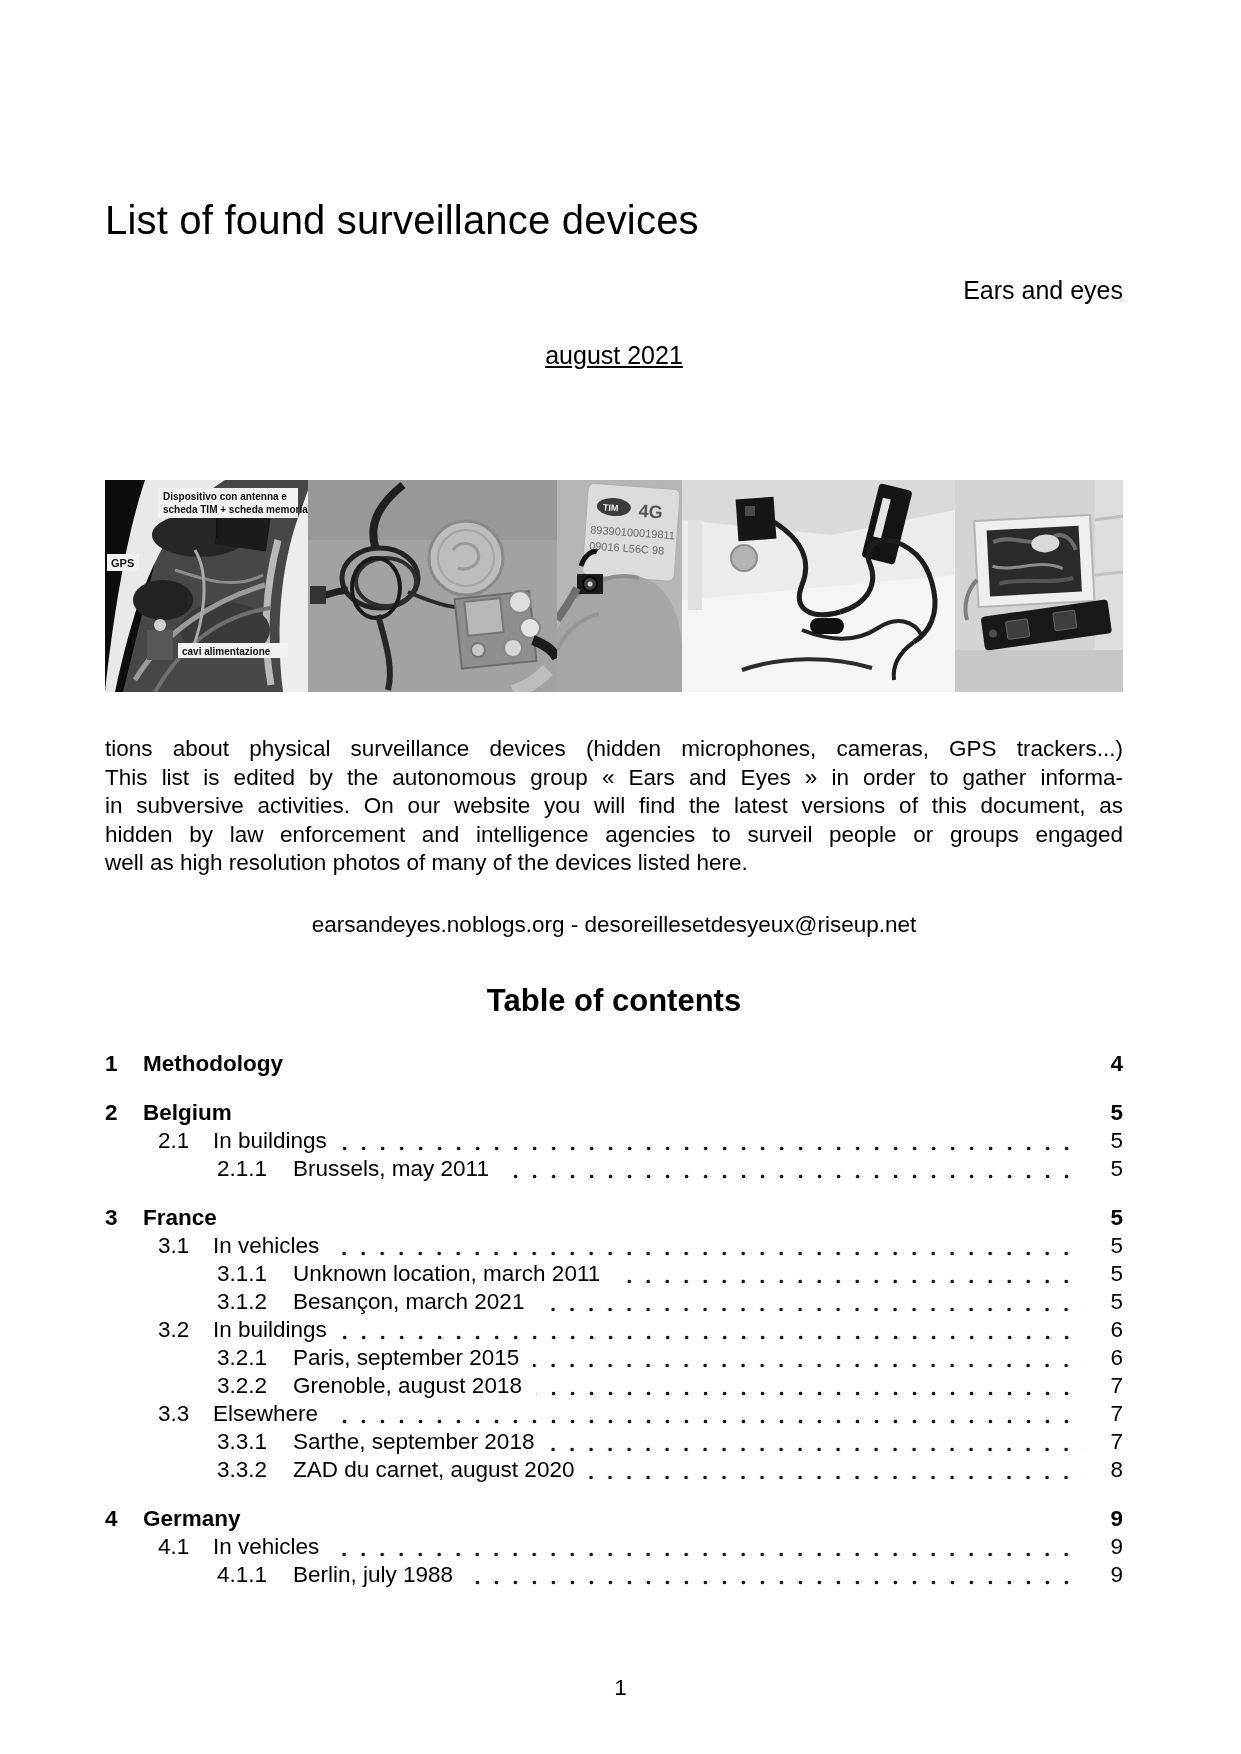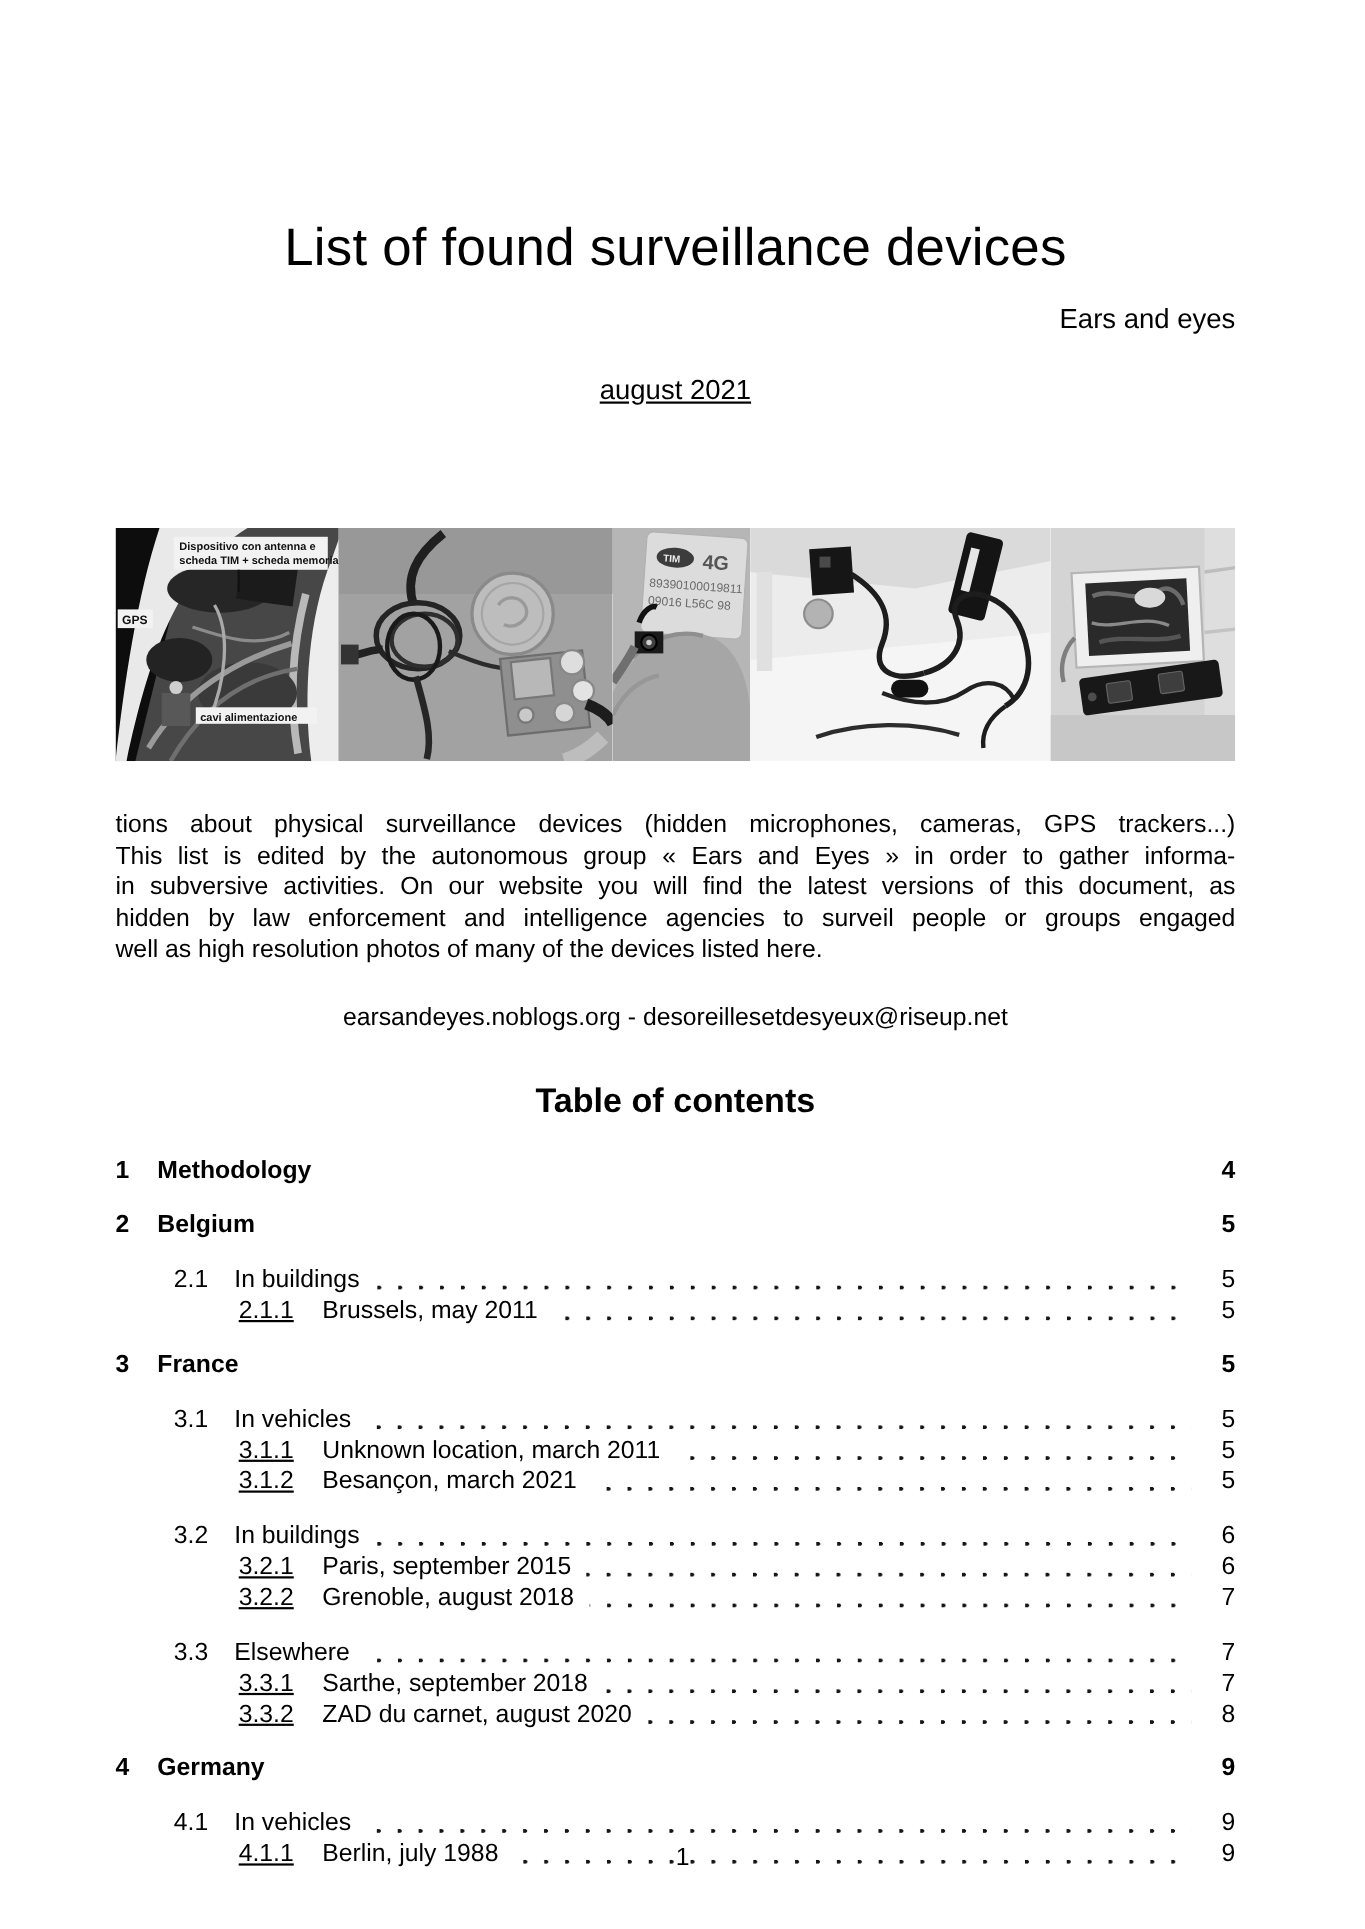--- a/index.html
+++ b/index.html
@@ -3,43 +3,43 @@
 <meta charset="utf-8">
 <style>
   html,body { margin:0; padding:0; }
   body {
     width:1241px; height:1754px; background:#ffffff; position:relative;
     font-family:"Liberation Sans", sans-serif; color:#000;
     overflow:hidden;
   }
   .abs { position:absolute; left:105px; width:1018px; }
 
-  .doc-title   { top:198px; font-size:48px; text-align:center; font-weight:400; letter-spacing:0.2px; }
+  .doc-title   { top:198px; font-size:40px; text-align:left; font-weight:400; letter-spacing:0.2px; }
   .doc-author  { top:276px; font-size:25px; text-align:right; }
   .doc-date    { top:341px; font-size:25px; text-align:center;text-decoration:underline; }
 
   .banner { top:480px; height:212px; display:flex; overflow:hidden; }
   .banner svg { display:block; height:212px; flex:0 0 auto; }
 
   .intro { top:735px; font-size:22.5px; line-height:28.6px; }
   .intro .pline { text-align:justify; text-align-last:justify; white-space:nowrap; }
   .intro .pline.last { text-align:center; text-align-last:left; white-space:normal; }
 
   .contact { top:912px; font-size:22.5px; text-align:center; }
 
   .toc-title { top:983px; font-size:31px; font-weight:bold;text-align:center; }
 
   .toc { top:1050px; }
   .toc-row { display:flex; align-items:baseline; font-size:22.5px; line-height:28px; }
   .toc-row.l1 { font-weight:bold; margin-top:21px; }
   .toc-row.l1:first-child { margin-top:0; }
   .toc-row .num { flex:0 0 auto; }
   .toc-row.l1 .num { margin-left:0;   width:38px; }
-  .toc-row.l2 .num { margin-left:53px; width:55px;margin-top:22px; }
-  .toc-row.l3 .num { margin-left:112px; width:76px;text-decoration:underline; }
+  .toc-row.l2 .num { margin-left:53px; width:55px; }
+  .toc-row.l3 .num { margin-left:112px; width:76px; }
   .toc-row .label { flex:0 0 auto; }
   .leader {
     flex:1 1 auto; height:5px; align-self:flex-end; margin:0 14px 4px 14px;
     background-image:radial-gradient(circle at 2.5px 2.5px, #151515 1.7px, transparent 2.1px);
     background-repeat:repeat-x; background-size:19px 5px; background-position:right bottom;
   }
   .toc-row.l1 .leader { background:none; }
   .page-num { flex:0 0 auto; min-width:26px; text-align:right; }
 
   .footer { position:absolute; top:1675px; left:0; width:1241px; text-align:center; font-size:22.5px; }

